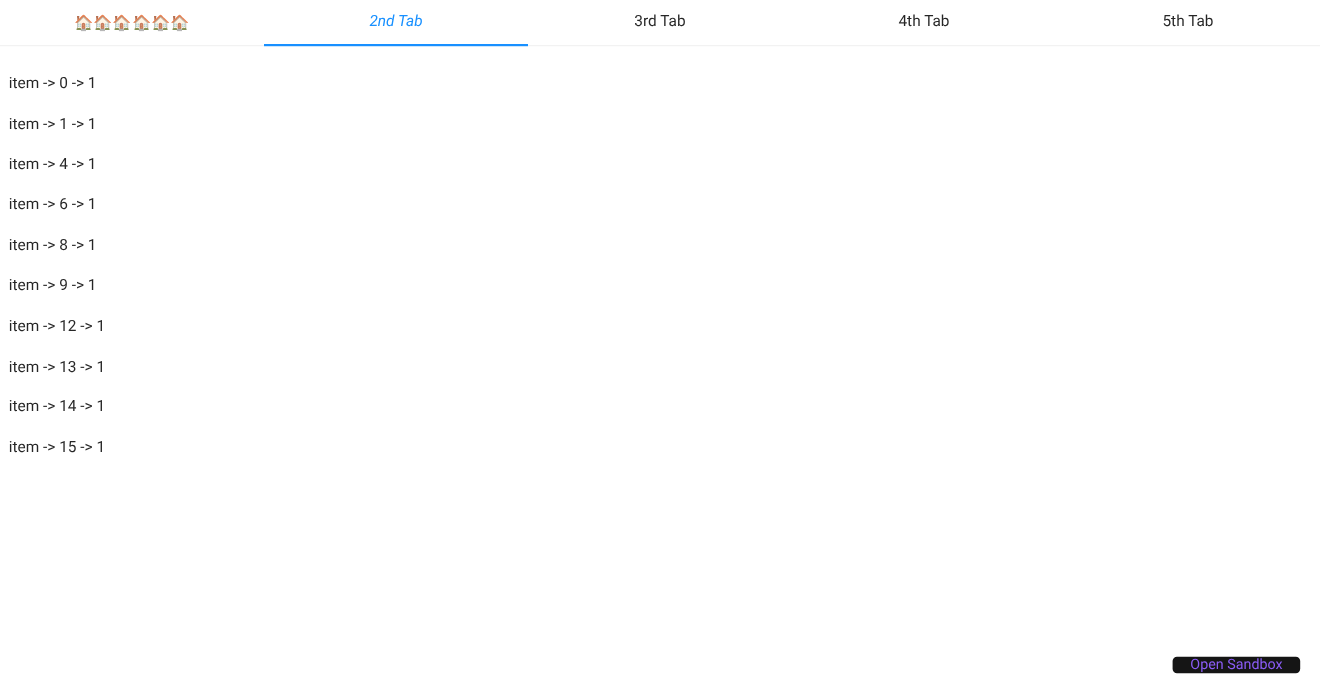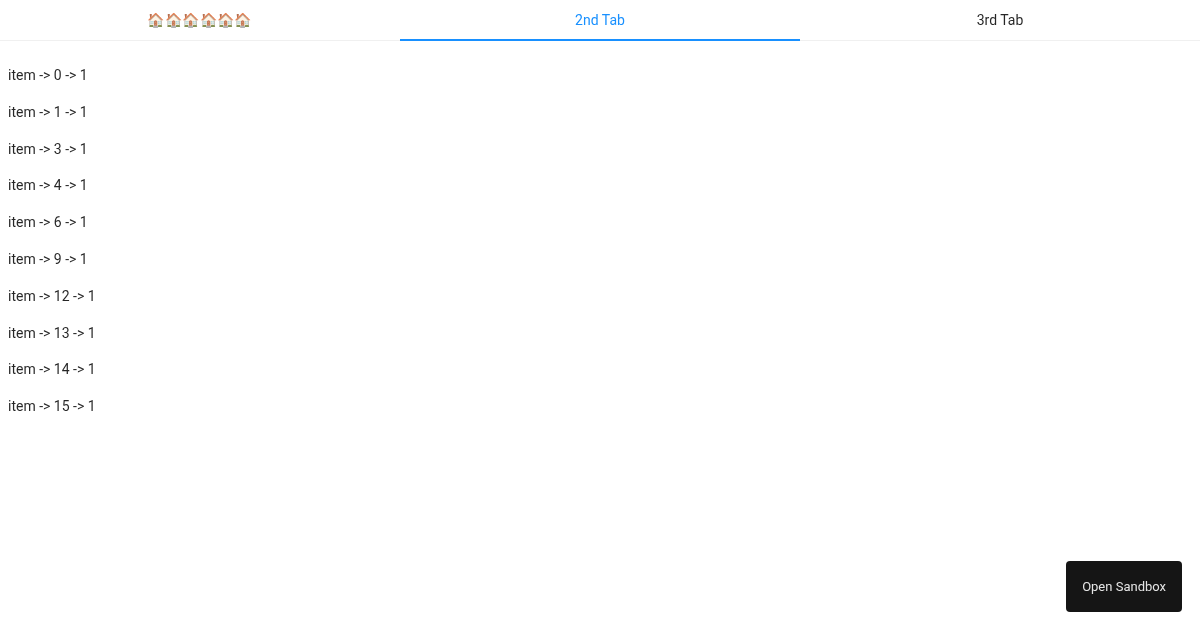--- a/index.html
+++ b/index.html
@@ -25,20 +25,21 @@
       text-align: center;
       padding: 12px 0;
       font-size: 14px;
       color: #000000d9;
       cursor: pointer;
       position: relative;
       background: #fff;
     }
     .tab.active {
       color: #1890ff;
+      font-style: italic;
     }
     .tab.active::after {
       content: "";
       position: absolute;
       left: 0;
       right: 0;
       bottom: -1px;
       height: 2px;
       background: #1890ff;
     }
@@ -49,44 +50,46 @@
       font-size: 14px;
       color: #000000d9;
       padding: 10px 0;
       line-height: 1.2;
     }
     .open-sandbox {
       position: absolute;
       right: 18px;
       bottom: 18px;
       background: #151515;
-      color: #e5e5e5;
+      color: #8b5cf6;
       border: none;
       border-radius: 4px;
-      padding: 18px 16px;
+      padding: 0 16px;
       font-size: 13px;
       font-family: inherit;
       cursor: pointer;
     }
   </style>
 </head>
 <body>
 
 <div class="tabs-nav">
   <div class="tab">🏠🏠🏠🏠🏠🏠</div>
   <div class="tab active">2nd Tab</div>
   <div class="tab">3rd Tab</div>
+  <div class="tab">4th Tab</div>
+  <div class="tab">5th Tab</div>
 </div>
 
 <div class="tab-content">
   <div class="list-item">item -&gt; 0 -&gt; 1</div>
   <div class="list-item">item -&gt; 1 -&gt; 1</div>
-  <div class="list-item">item -&gt; 3 -&gt; 1</div>
   <div class="list-item">item -&gt; 4 -&gt; 1</div>
   <div class="list-item">item -&gt; 6 -&gt; 1</div>
+  <div class="list-item">item -&gt; 8 -&gt; 1</div>
   <div class="list-item">item -&gt; 9 -&gt; 1</div>
   <div class="list-item">item -&gt; 12 -&gt; 1</div>
   <div class="list-item">item -&gt; 13 -&gt; 1</div>
   <div class="list-item">item -&gt; 14 -&gt; 1</div>
   <div class="list-item">item -&gt; 15 -&gt; 1</div>
 </div>
 
 <button class="open-sandbox">Open Sandbox</button>
 
 </body></html>

